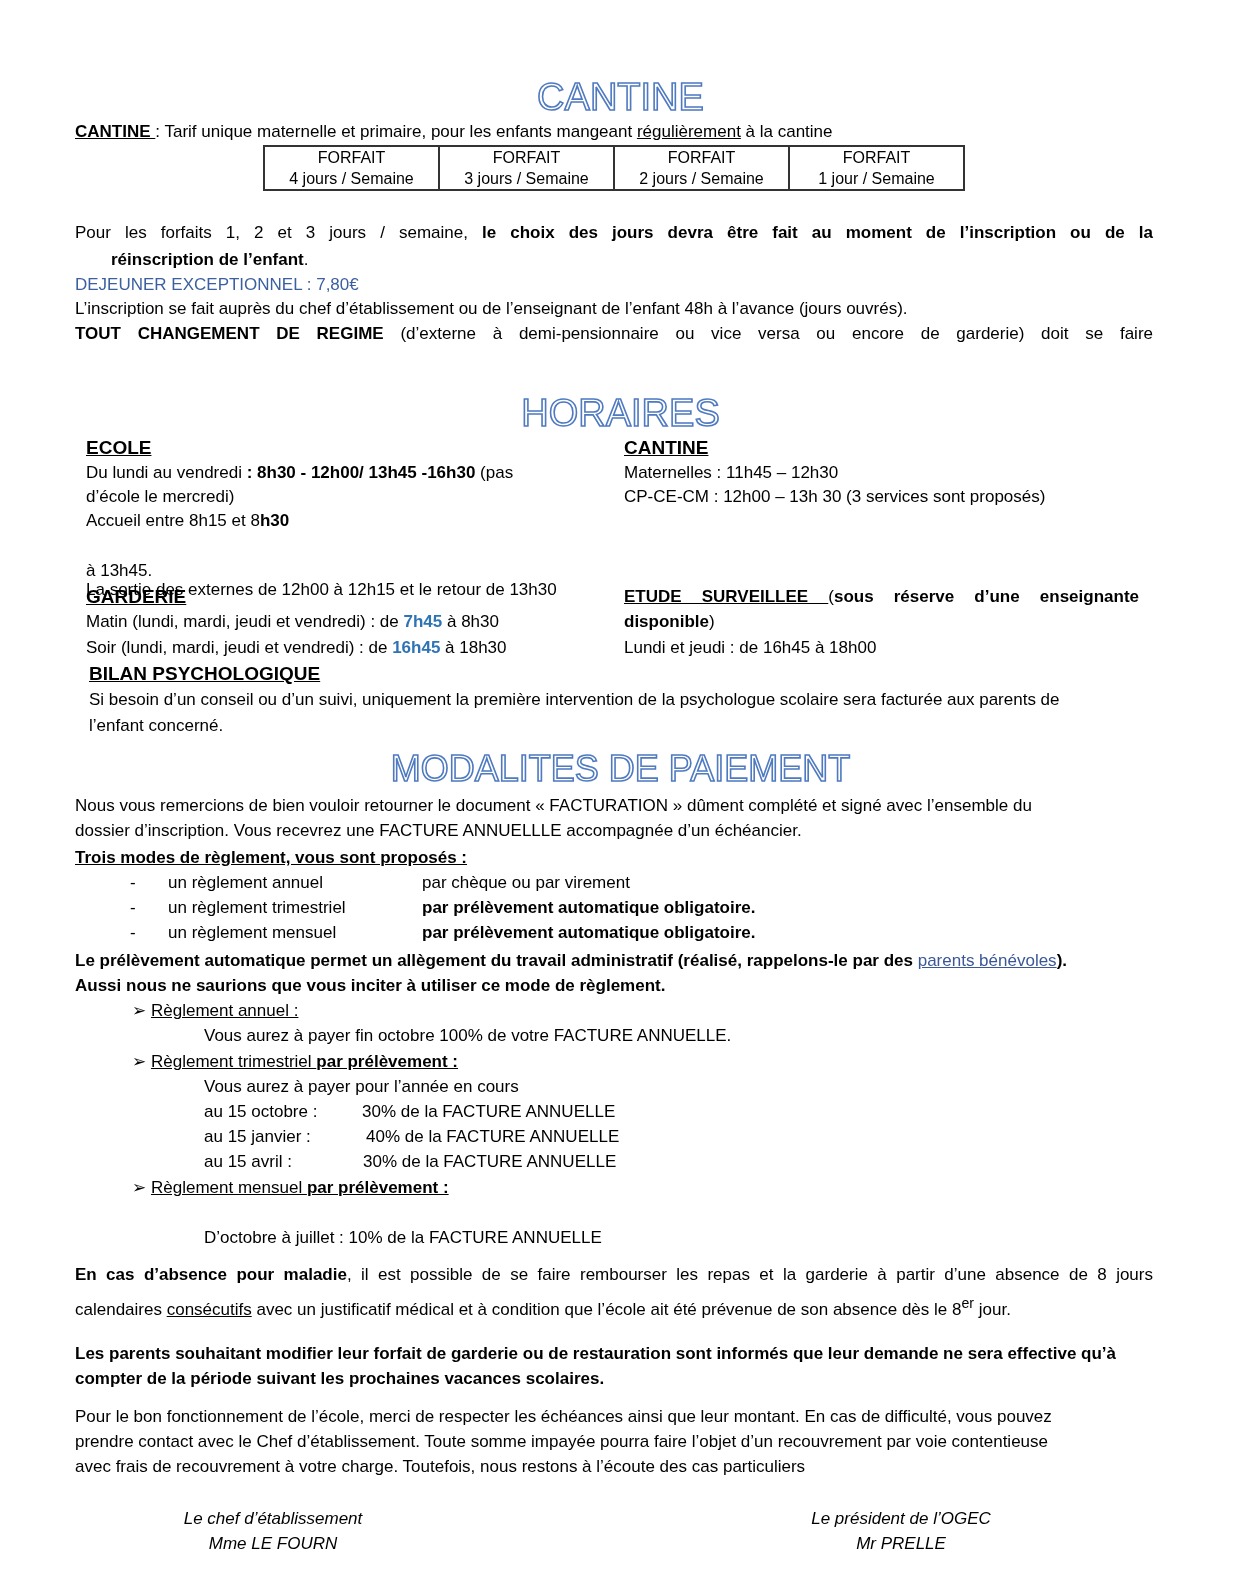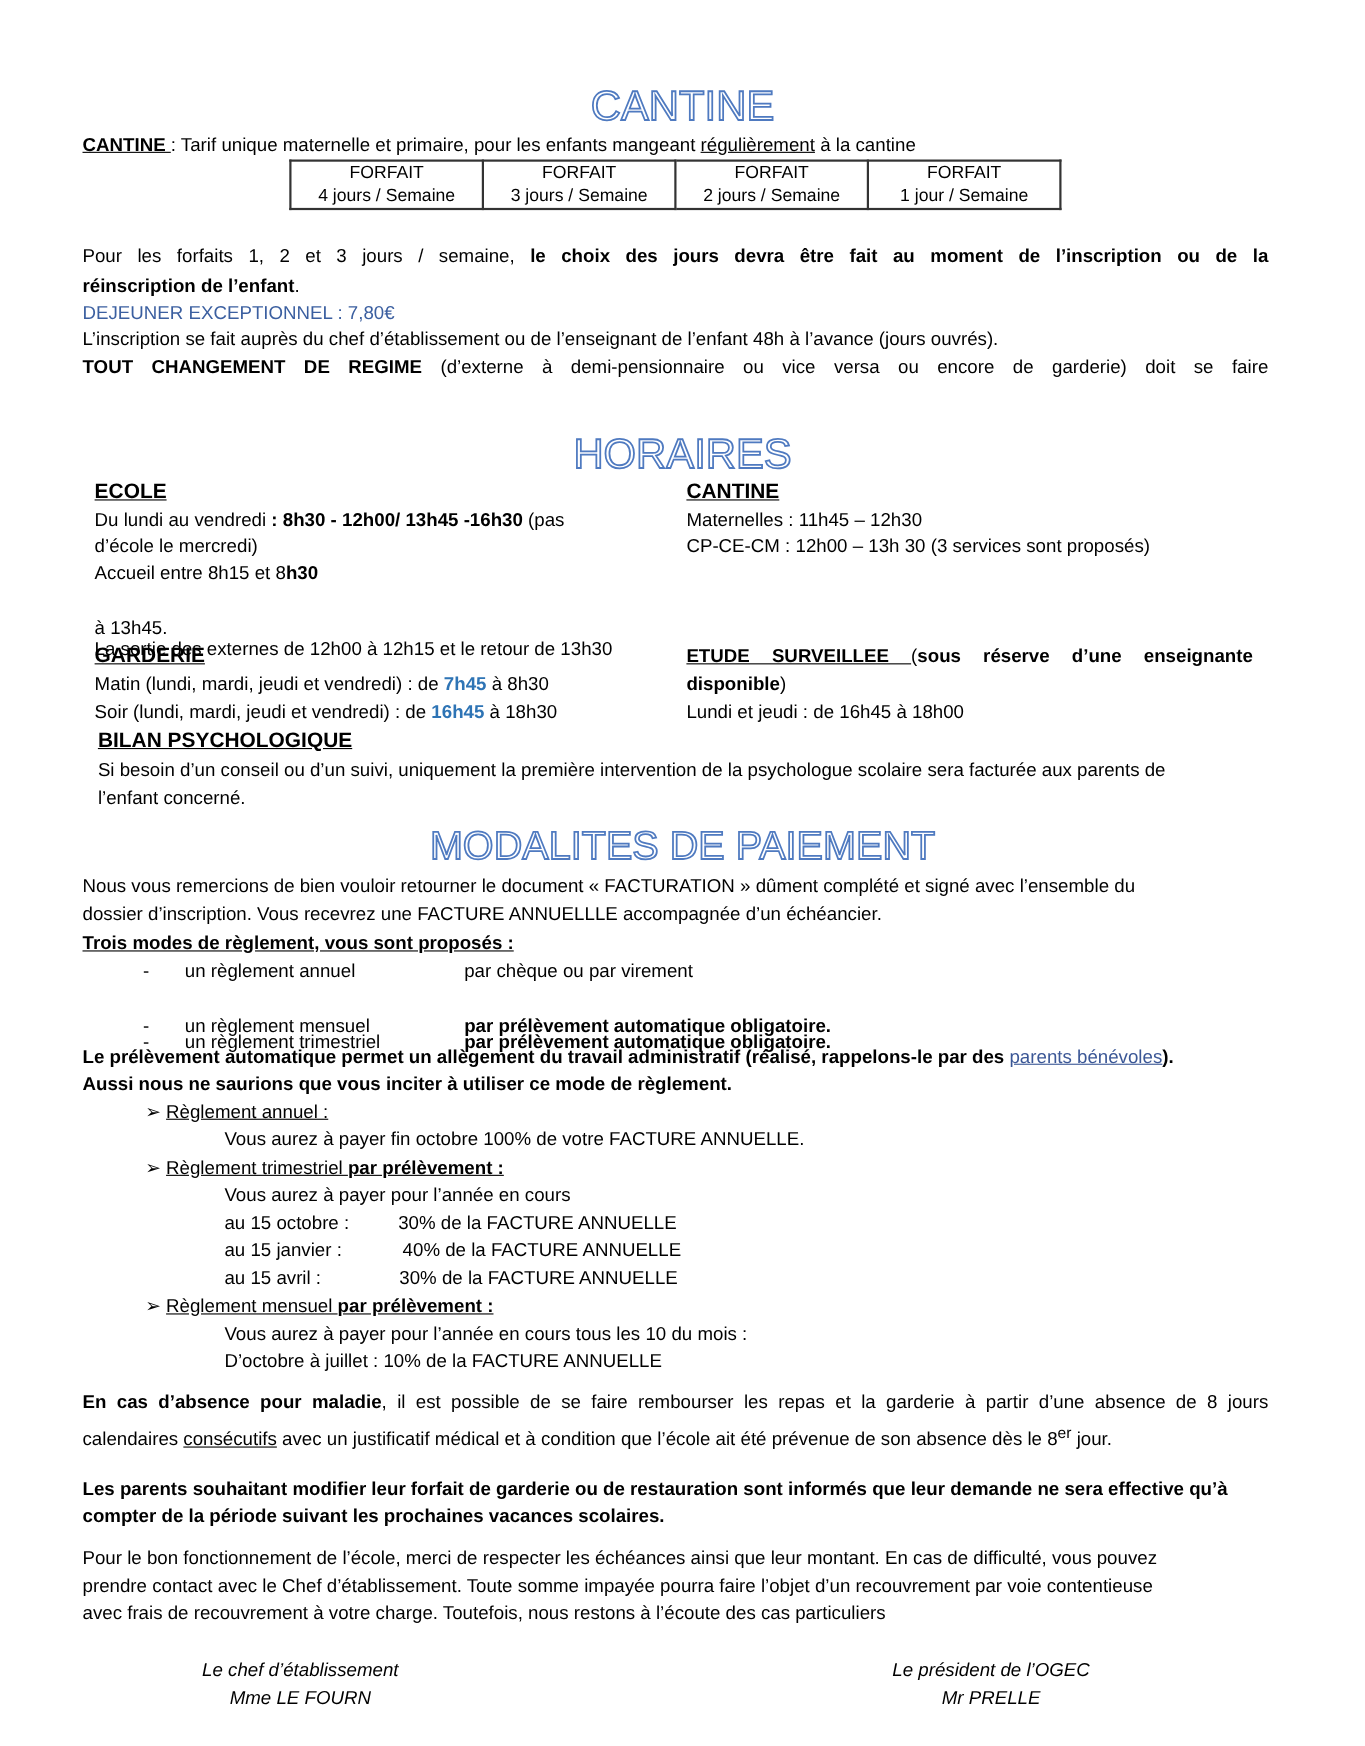--- a/index.html
+++ b/index.html
@@ -59,21 +59,21 @@
             <div>FORFAIT</div>
             <div>1 jour / Semaine</div>
           </td>
     </tr>
   </tbody>
     </table>
 
   <div class="justify" style="top:220px;">
     <span>Pour les forfaits 1, 2 et 3 jours / semaine, </span><span class="b">le choix des jours devra être fait au moment de l’inscription ou de la</span>
   </div>
-  <div class="line" style="top:249px;">
+  <div class="line" style="top:249px;margin-left:36px;">
     <span class="b">réinscription de l’enfant</span><span>.</span>
   </div>
   <div class="line lblue" style="top:274px;">DEJEUNER EXCEPTIONNEL : 7,80€</div>
   <div class="line" style="top:298px;">L’inscription se fait auprès du chef d’établissement ou de l’enseignant de l’enfant 48h à l’avance (jours ouvrés).</div>
   <div class="justify" style="top:321px;">
     <span class="b">TOUT CHANGEMENT DE REGIME</span><span> (d’externe à demi-pensionnaire ou vice versa ou encore de garderie) doit se faire</span>
   </div>
 
   <div class="outline-title" style="top:392px;font-size:38px;">HORAIRES</div>
 
@@ -116,21 +116,21 @@
 
   <div class="line" style="top:795px;">Nous vous remercions de bien vouloir retourner le document « FACTURATION » dûment complété et signé avec l’ensemble du</div>
   <div class="line" style="top:820px;">dossier d’inscription. Vous recevrez une FACTURE ANNUELLLE accompagnée d’un échéancier.</div>
   <div class="line b u" style="top:847px;">Trois modes de règlement, vous sont proposés :</div>
 
   <div>
     <div class="line" style="top:872px;left:130px;">
       <span style="display:inline-block;width:38px;">-</span><span style="display:inline-block;width:254px;">un règlement annuel</span><span>par chèque ou par virement</span>
     </div>
     <div class="line" style="top:897px;left:130px;">
-      <span style="display:inline-block;width:38px;">-</span><span style="display:inline-block;width:254px;margin-top:40px;">un règlement trimestriel</span><span class="b">par prélèvement automatique obligatoire.</span>
+      <span style="display:inline-block;width:38px;">-</span><span style="display:inline-block;width:254px;">un règlement trimestriel</span><span class="b">par prélèvement automatique obligatoire.</span>
     </div>
     <div class="line" style="top:922px;left:130px;">
       <span style="display:inline-block;width:38px;">-</span><span style="display:inline-block;width:254px;">un règlement mensuel</span><span class="b">par prélèvement automatique obligatoire.</span>
     </div>
   </div>
 
   <div class="line b" style="top:950px;">
     <span>Le prélèvement automatique permet un allègement du travail administratif (réalisé, rappelons-le par des </span><span class="link" style="font-weight:normal;">parents bénévoles</span><span>).</span>
   </div>
   <div class="line b" style="top:975px;">Aussi nous ne saurions que vous inciter à utiliser ce mode de règlement.</div>
@@ -150,21 +150,20 @@
   <div class="line" style="top:1126px;left:204px;">
     <span style="display:inline-block;width:162px;">au 15 janvier :</span><span>40% de la FACTURE ANNUELLE</span>
   </div>
   <div class="line" style="top:1151px;left:204px;">
     <span style="display:inline-block;width:159px;">au 15 avril :</span><span>30% de la FACTURE ANNUELLE</span>
   </div>
 
   <div class="line" style="top:1177px;left:132px;">
     <span>➢ </span><span class="u">Règlement mensuel </span><span class="u b">par prélèvement :</span>
   </div>
-  <div class="line" style="top:1202px;left:204px;">Vous aurez à payer pour l’année en cours tous les 10 du mois :</div>
   <div class="line" style="top:1227px;left:204px;">D’octobre à juillet : 10% de la FACTURE ANNUELLE</div>
 
   <div class="justify" style="top:1262px;">
     <span class="b">En cas d’absence pour maladie</span><span>, il est possible de se faire rembourser les repas et la garderie à partir d’une absence de 8 jours</span>
   </div>
   <div class="line" style="top:1292px;">
     <span>calendaires </span><span class="u">consécutifs</span><span> avec un justificatif médical et à condition que l’école ait été prévenue de son absence dès le 8</span><sup>er</sup><span> jour.</span>
   </div>
 
   <div class="line b" style="top:1343px;">Les parents souhaitant modifier leur forfait de garderie ou de restauration sont informés que leur demande ne sera effective qu’à</div>

